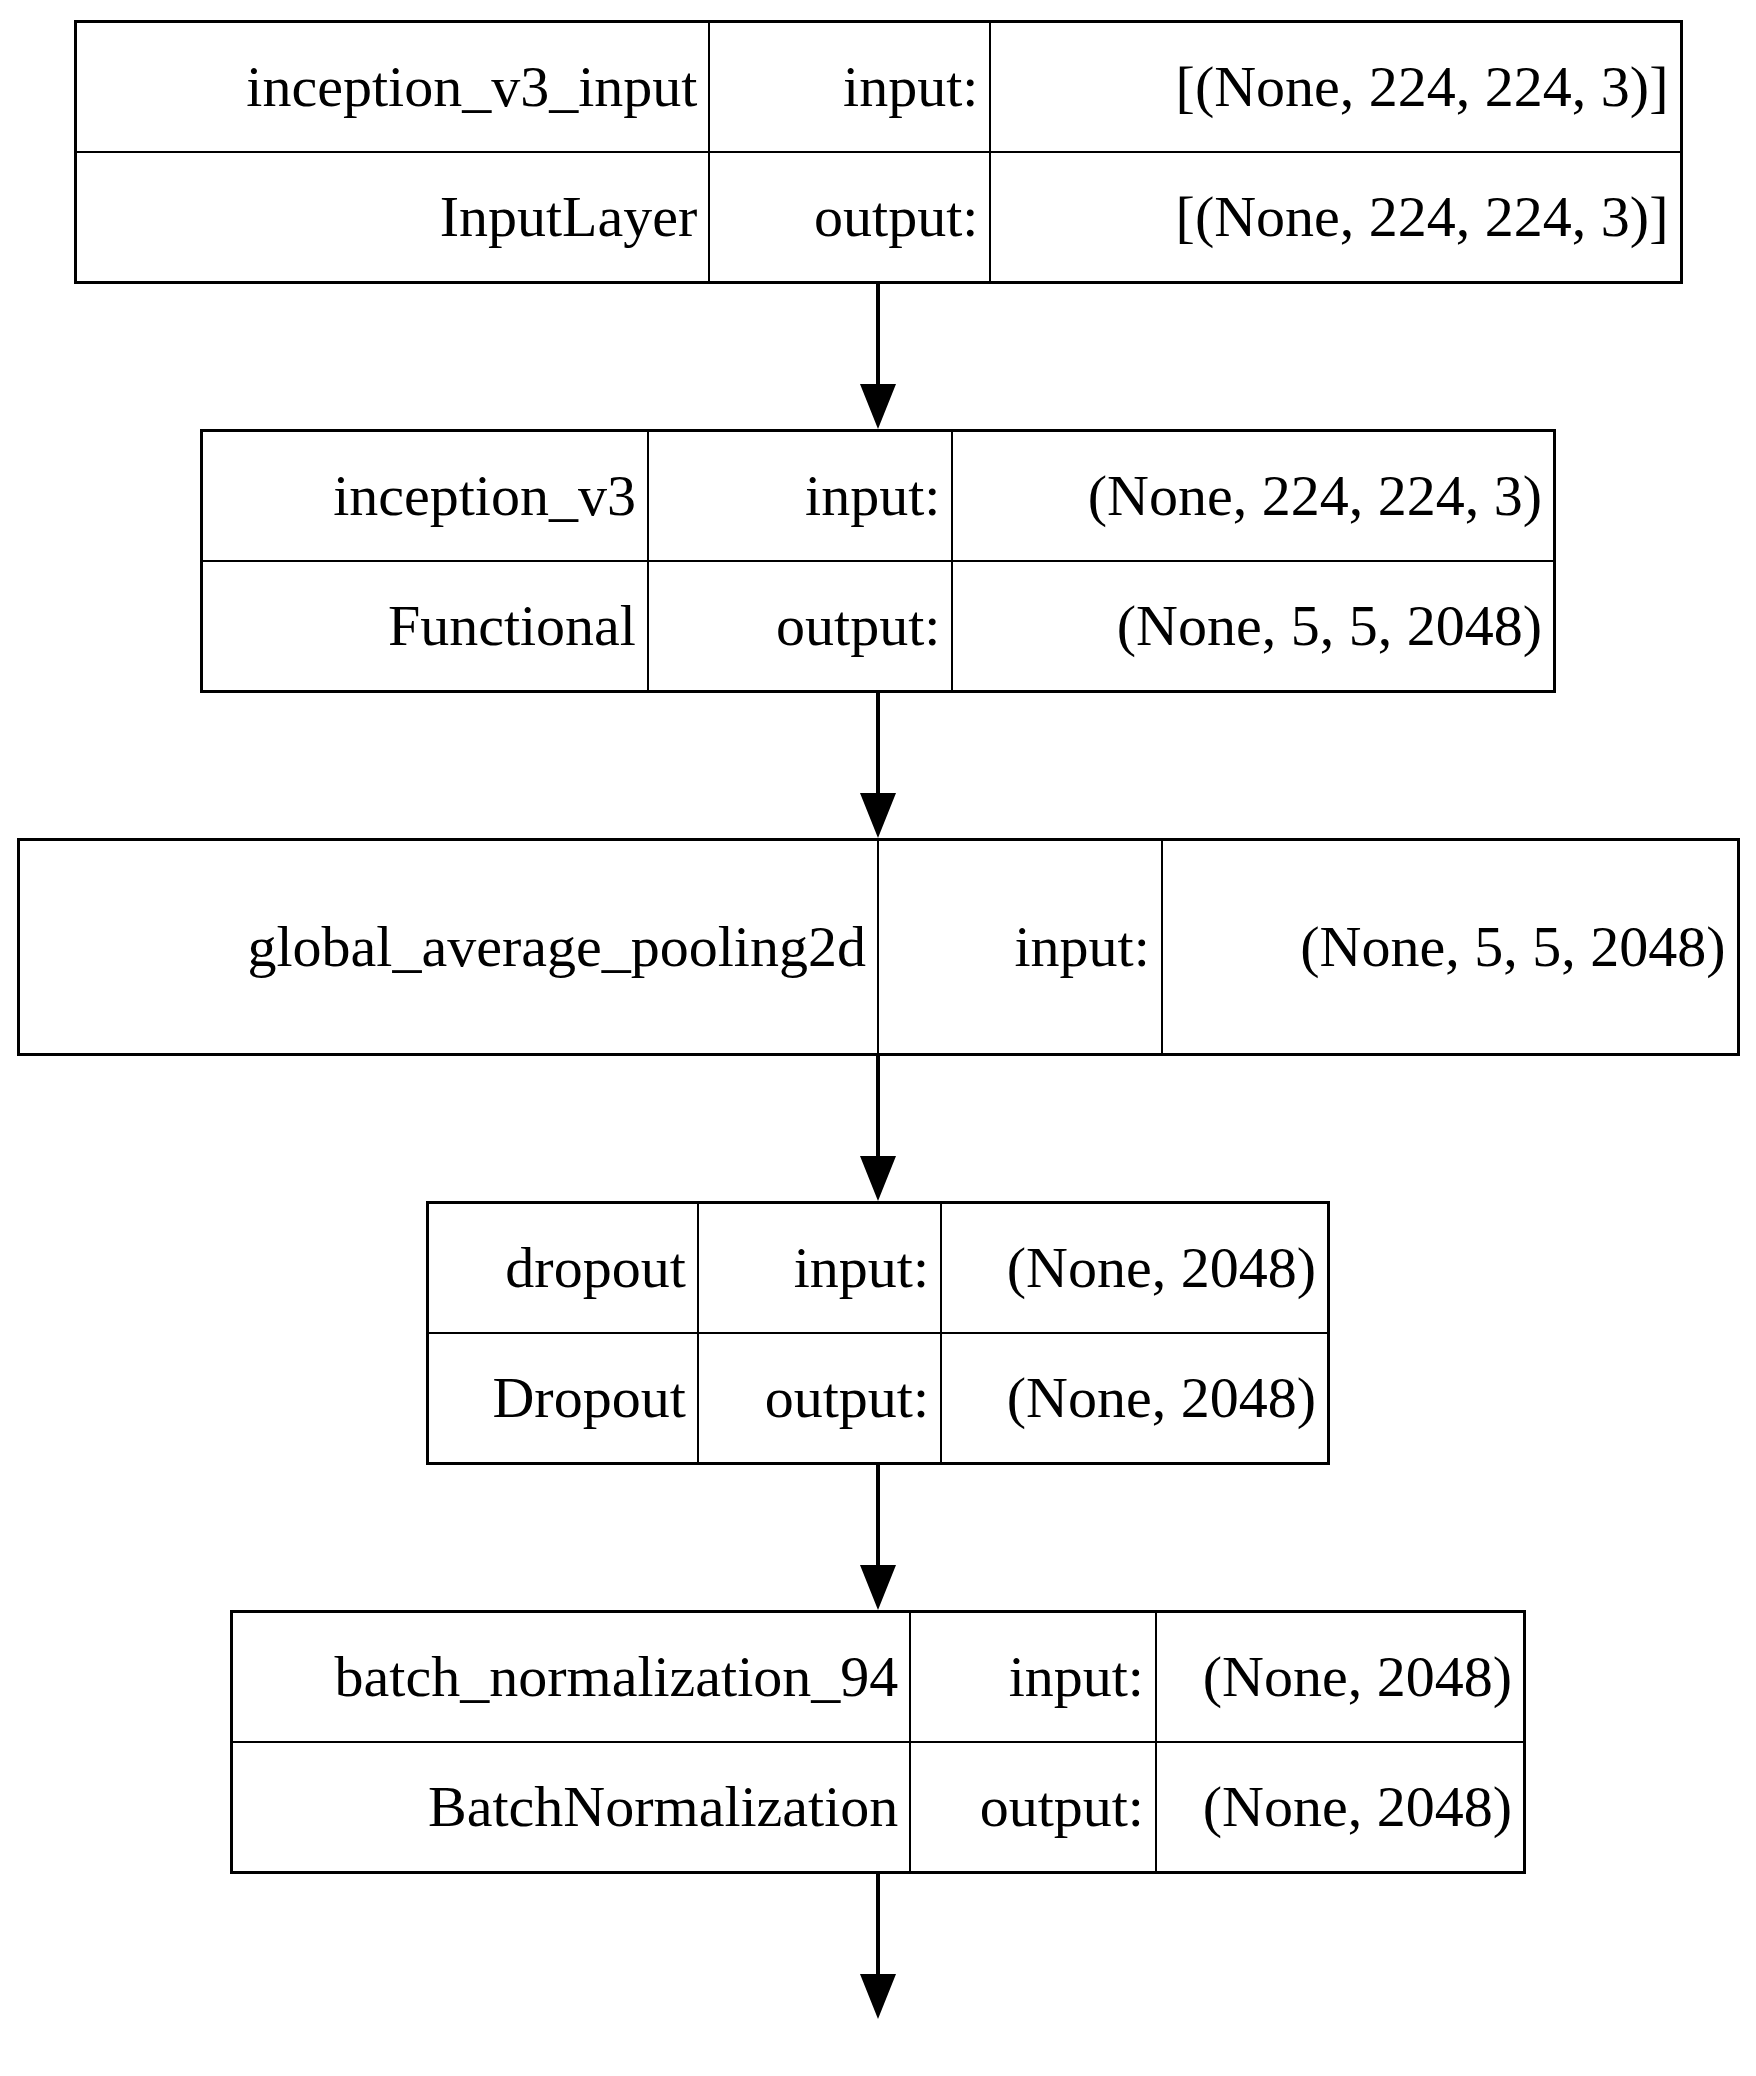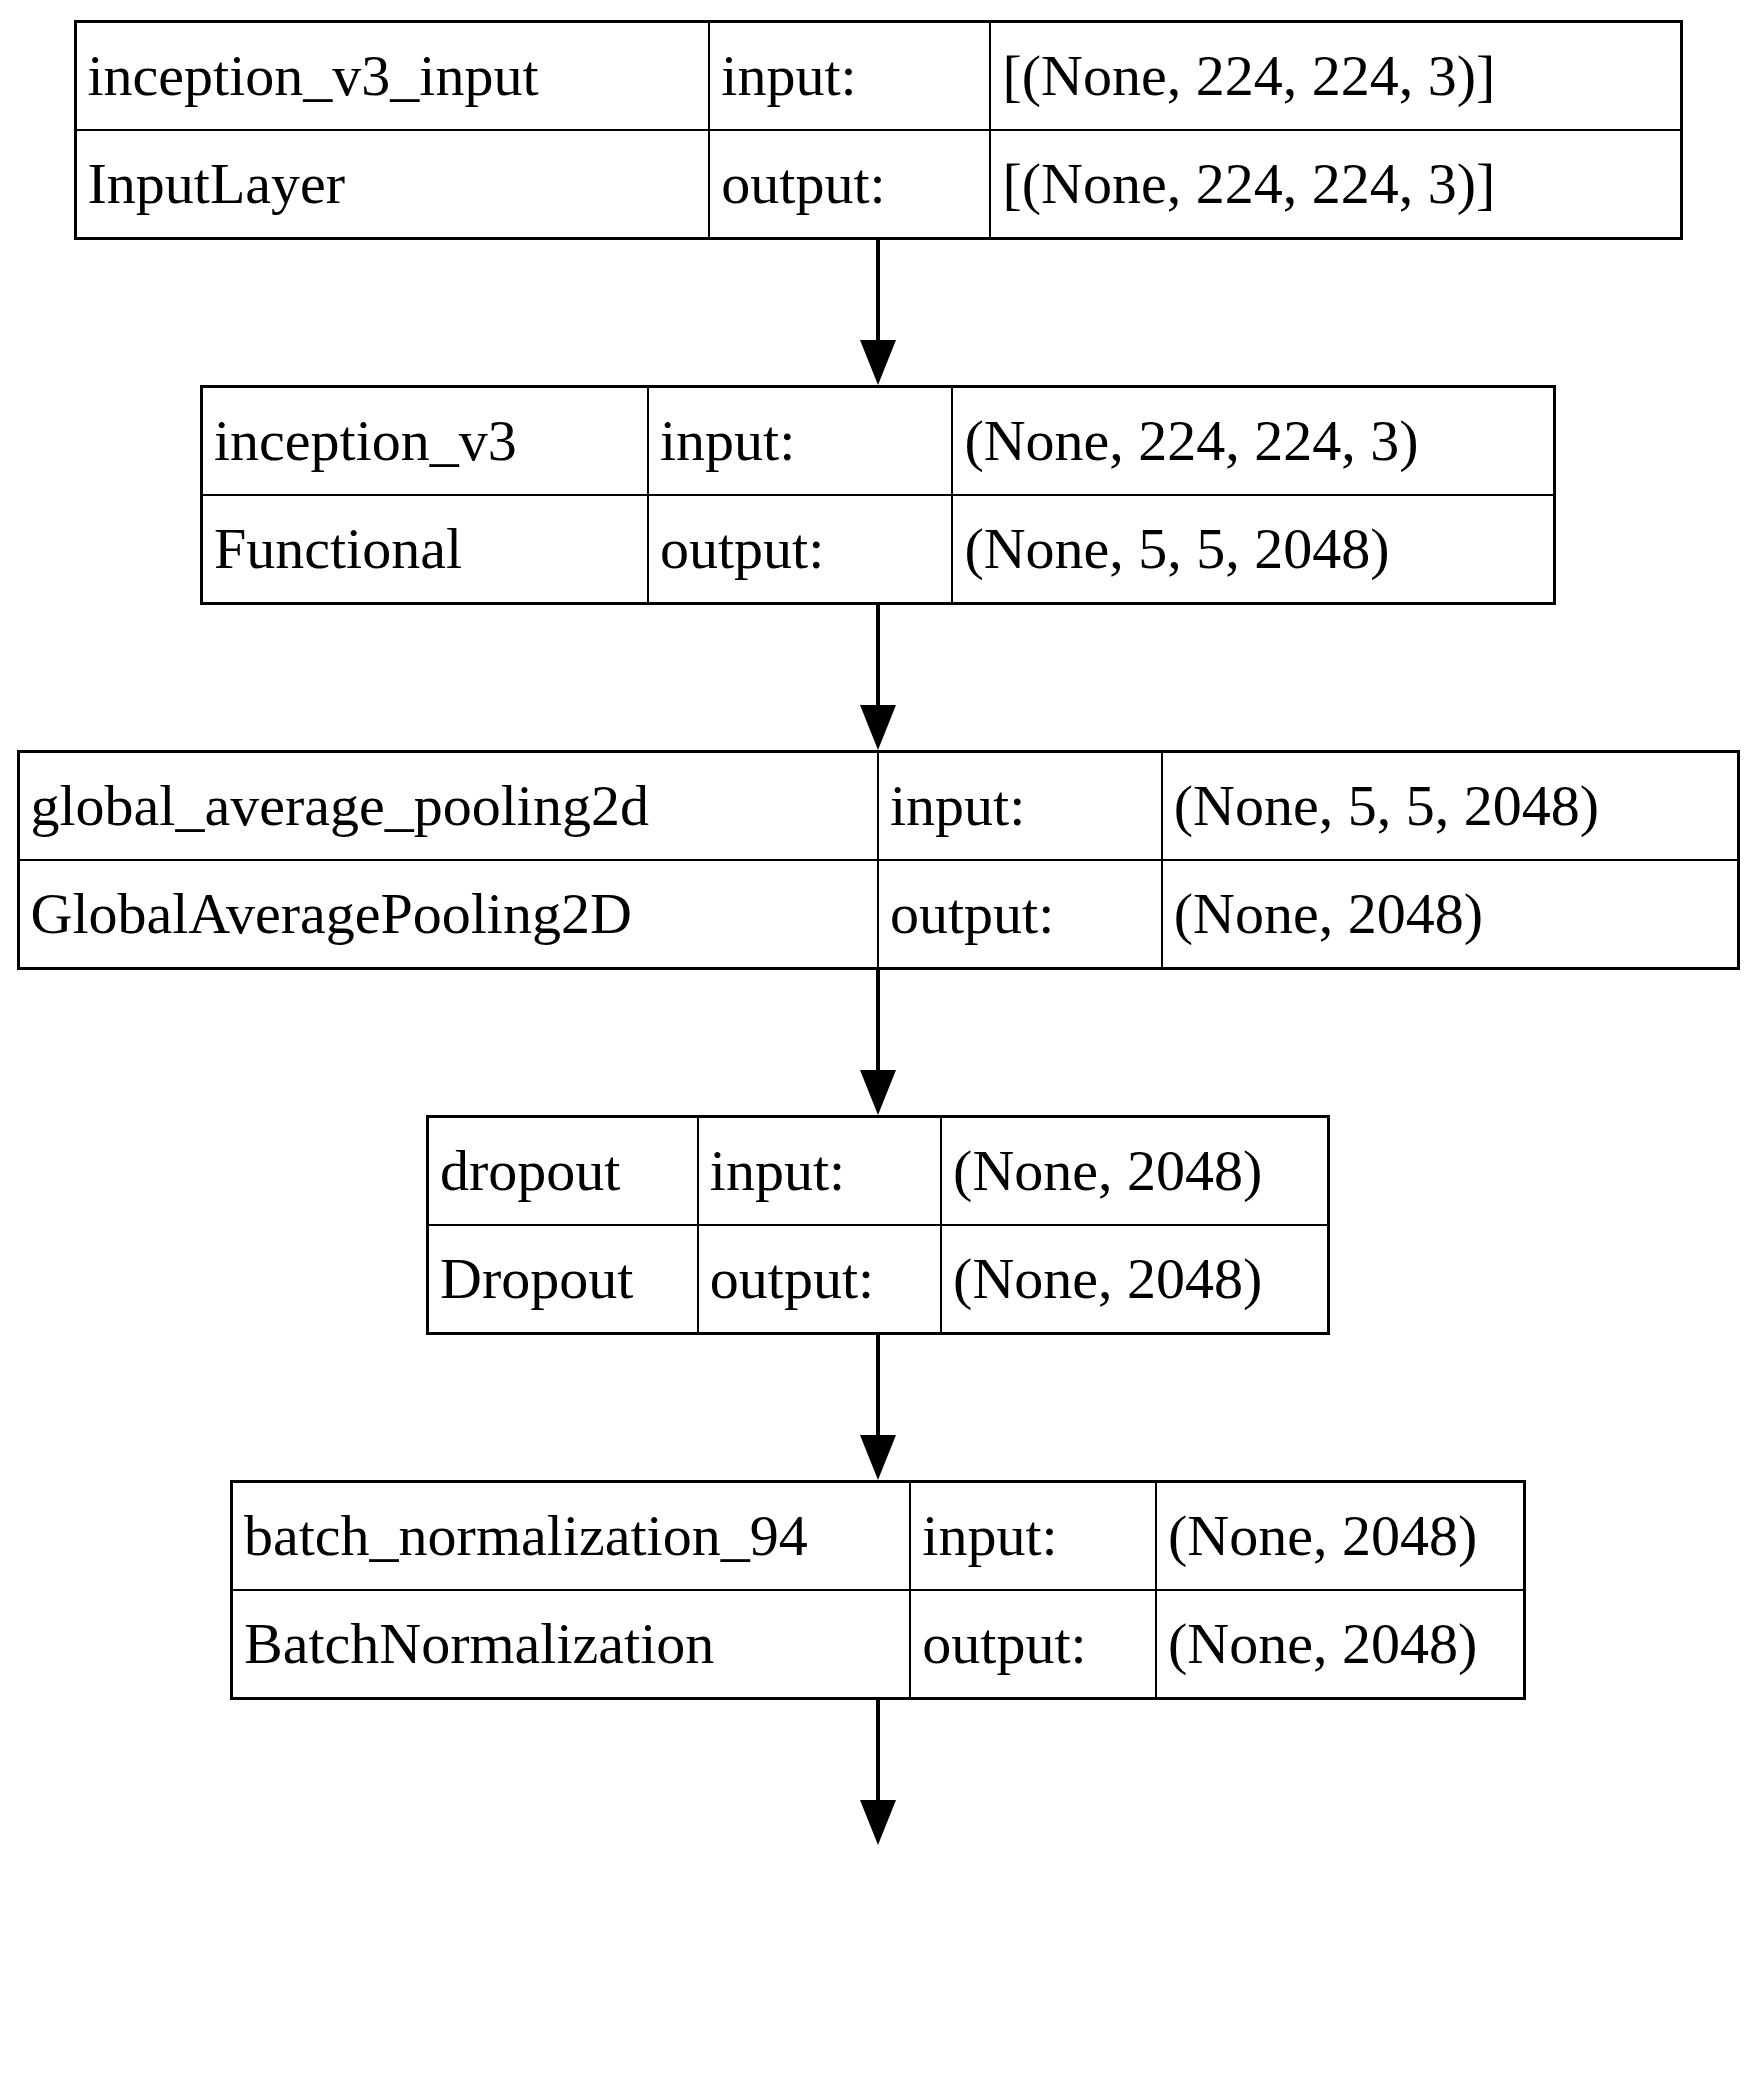--- a/index.html
+++ b/index.html
@@ -26,25 +26,25 @@
   }
   table.node {
     border-collapse: collapse;
     table-layout: fixed;
     height: 218px;
     background: #ffffff;
     border: 3.9px solid #000000;
   }
   table.node td {
     border: 2.3px solid #000000;
-    text-align: left;
+    text-align: right;
     vertical-align: middle;
     font-size: 58px;
     line-height: 1.1;
-    padding: 0 11px;
+    padding: 11px 11px;
     height: 106px;
     white-space: nowrap;
     overflow: hidden;
     color: #000000;
   }
   
   .n0 { width: 1609px; }
   .n1 { width: 1356px; }
   .n2 { width: 1723px; }
   .n3 { width: 904px; }
@@ -130,25 +130,20 @@
         <col style="width:50%">
         <col style="width:16.5%">
         <col style="width:33.5%">
       </colgroup>
     <tbody>
         <tr>
       <td>global_average_pooling2d</td>
       <td>input:</td>
       <td>(None, 5, 5, 2048)</td>
     </tr>
-    <tr>
-      <td>GlobalAveragePooling2D</td>
-      <td>output:</td>
-      <td>(None, 2048)</td>
-    </tr>
   </tbody>
     </table>
 
   <div class="arrow">
     <div class="shaft"></div>
     <div class="head"></div>
   </div>
 
   <table class="node n3">
     <colgroup>

